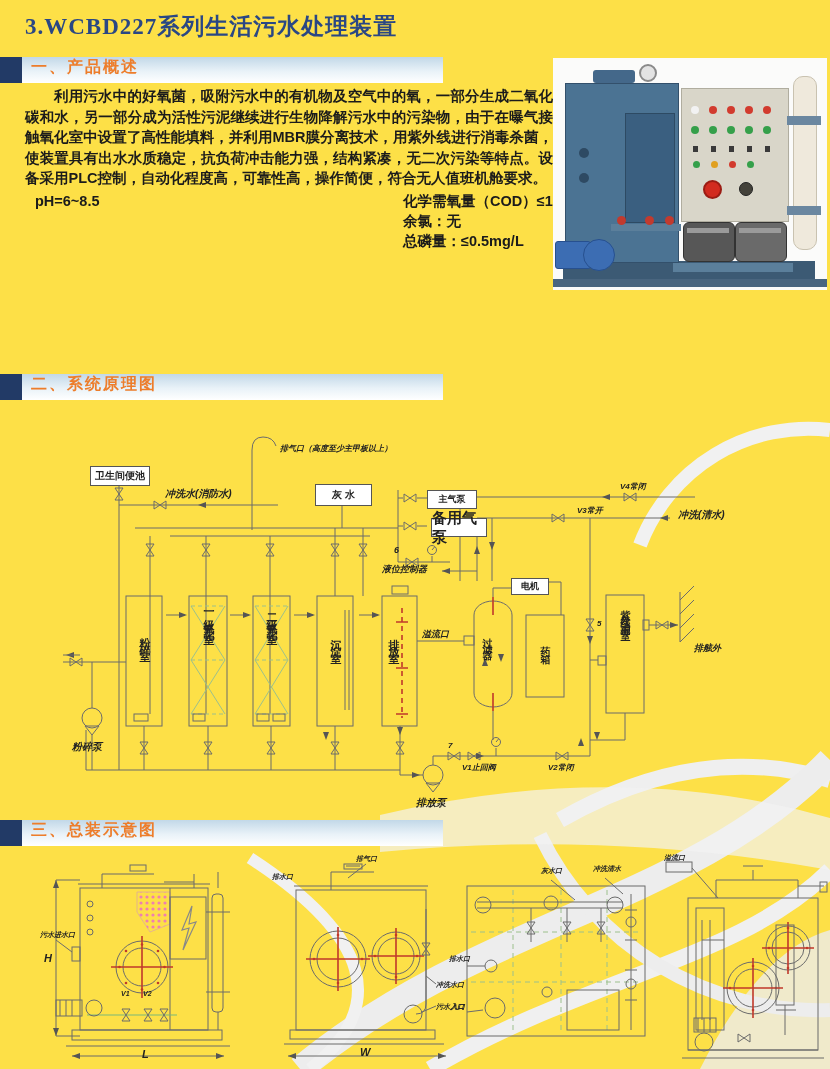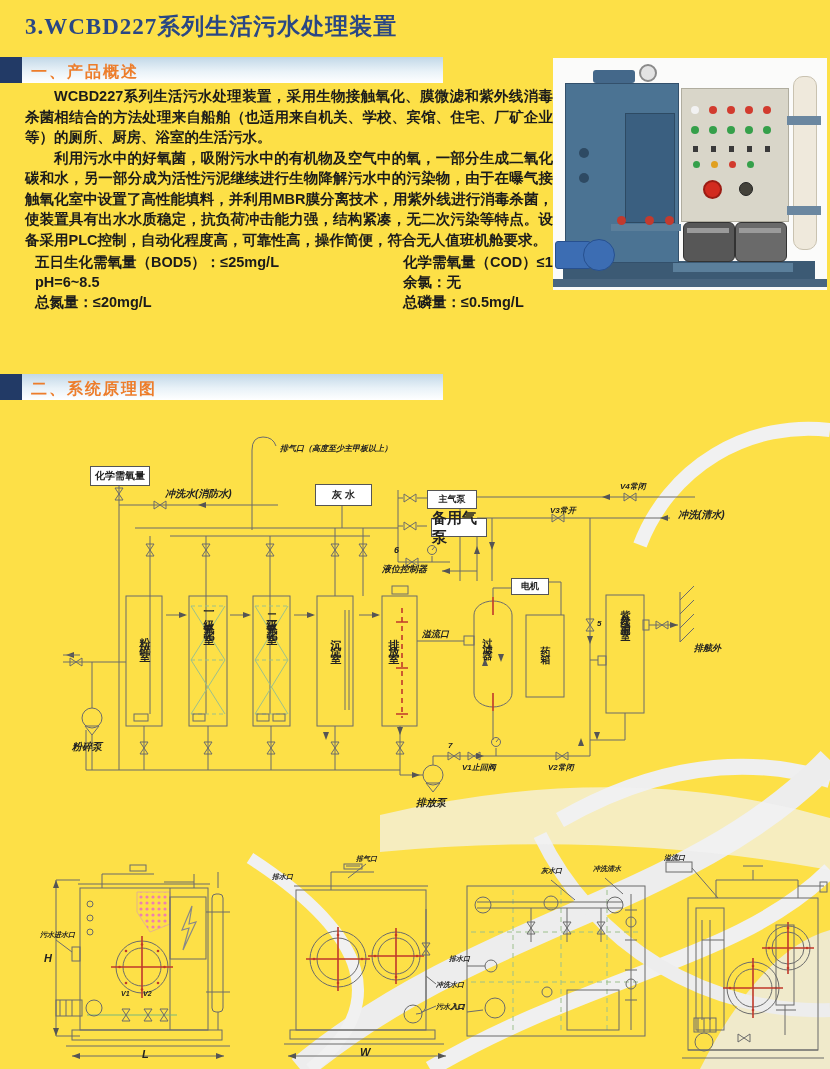--- a/index.html
+++ b/index.html
@@ -1,21 +1,21 @@
 <!DOCTYPE html>
 <html><head>
 <meta charset="utf-8">
 <style>
   html,body{margin:0;padding:0;background:#888;}
   .page{position:relative;width:830px;height:1069px;background:#fde047;margin:0 auto;
         font-family:"Liberation Sans",sans-serif;overflow:hidden;padding-left:30px;}
   .wm{position:absolute;left:0;top:0;z-index:0;}
   .title{position:absolute;left:25px;top:11px;font-family:"Liberation Serif",serif;
          font-size:23px;font-weight:bold;color:#2a4784;letter-spacing:1px;z-index:2;}
-  .bar{position:absolute;left:0;width:443px;height:26px;display:flex;align-items:flex-end;
+  .bar{position:absolute;left:0;width:443px;height:26px;display:flex;align-items:flex-start;
        background:linear-gradient(180deg,#c2d8e8 0%,#e9f2f8 55%,#ffffff 100%);z-index:2;}
   .bar .sq{width:22px;height:26px;background:#223a66;flex:none;}
   .bar .bt{margin-left:9px;font-size:16px;font-weight:bold;color:#ed7d2b;letter-spacing:2px;}
   .textcol{position:absolute;left:25px;top:86px;width:528px;z-index:2;
            font-size:14.5px;line-height:20.5px;font-weight:bold;color:#1b1b1b;text-align:justify;}
   .textcol p{margin:0;text-indent:2em;}
   .specs{display:grid;grid-template-columns:368px 1fr;width:625px;padding-left:10px;margin-top:2px;}
   .specs span{display:block;line-height:20px;}
   
   .photo{position:absolute;left:553px;top:58px;width:274px;height:232px;background:#fbfbfa;z-index:2;}
@@ -52,27 +52,24 @@
   </svg>
 
   <div class="title">3.WCBD227系列生活污水处理装置</div>
 
   <div class="bar" style="top:57px">
     <span class="sq"></span>
     <span class="bt">一、产品概述</span>
   </div>
 
   <div class="textcol">
-    <p>WCBD227系列生活污水处理装置，采用生物接触氧化、膜微滤和紫外线消毒杀菌相结合的方法处理来自船舶（也适用来自机关、学校、宾馆、住宅、厂矿企业等）的厕所、厨房、浴室的生活污水。</p>
     <p>利用污水中的好氧菌，吸附污水中的有机物及空气中的氧，一部分生成二氧化碳和水，另一部分成为活性污泥继续进行生物降解污水中的污染物，由于在曝气接触氧化室中设置了高性能填料，并利用MBR膜分离技术，用紫外线进行消毒杀菌，使装置具有出水水质稳定，抗负荷冲击能力强，结构紧凑，无二次污染等特点。设备采用PLC控制，自动化程度高，可靠性高，操作简便，符合无人值班机舱要求。</p>
     <div class="specs">
       <div>
-        <span>五日生化需氧量（BOD5）：≤25mg/L</span>
         <span>pH=6~8.5</span>
-        <span>总氮量：≤20mg/L</span>
       </div>
       <div>
         <span>化学需氧量（COD）≤125mg/L</span>
         <span>余氯：无</span>
         <span>总磷量：≤0.5mg/L</span>
       </div>
     </div>
   </div>
 
   <div class="photo">
@@ -276,28 +273,28 @@
       <use href="#arr" transform="translate(567,310) rotate(90)"></use>
 
       <use href="#pump" transform="translate(62,288)"></use>
       <path class="ln" d="M62,278 V232 M62,305 V340 M33,232 H96"></path>
       <use href="#vh" transform="translate(46,232)"></use>
       <use href="#arr" transform="translate(36,225) rotate(180)"></use>
       <path class="ln" d="M33,225 H50"></path>
     </svg>
 
     <span class="lbl s" style="left:250px;top:13px">排气口（高度至少主甲板以上）</span>
-    <div class="boxlab" style="left:60px;top:36px;width:58px;height:18px">化学需氧量</div>
+    <div class="boxlab" style="left:60px;top:36px;width:58px;height:18px">卫生间便池</div>
     <span class="lbl" style="left:135px;top:57px;font-size:10px">冲洗水(消防水)</span>
     <div class="boxlab" style="left:285px;top:54px;width:55px;height:20px">灰  水</div>
     <div class="boxlab" style="left:397px;top:60px;width:48px;height:17px;font-size:9px">主气泵</div>
     <div class="boxlab" style="left:401px;top:88px;width:54px;height:17px;font-size:15px">备用气泵</div>
     <span class="lbl s" style="left:590px;top:51px">V4常闭</span>
     <span class="lbl" style="left:648px;top:78px;font-size:10px">冲洗(清水)</span>
-    <span class="lbl s" style="left:520px;top:75px">V3常开</span>
+    <span class="lbl s" style="left:547px;top:75px">V3常开</span>
     <span class="lbl" style="left:364px;top:115px">6</span>
     <span class="lbl" style="left:352px;top:133px">液位控制器</span>
     <div class="boxlab" style="left:481px;top:148px;width:36px;height:15px;font-size:9px">电机</div>
     <span class="vlab" style="left:107px;top:198px">粉碎室</span>
     <span class="vlab" style="left:171px;top:175px;letter-spacing:5px">一级氧化室</span>
     <span class="vlab" style="left:234px;top:175px;letter-spacing:5px">二级氧化室</span>
     <span class="vlab" style="left:298px;top:200px">沉淀室</span>
     <span class="vlab" style="left:356px;top:200px">排放室</span>
     <span class="lbl" style="left:392px;top:198px">溢流口</span>
     <span class="vlab" style="left:450px;top:200px;letter-spacing:6px;font-size:10px">过滤器</span>
@@ -305,20 +302,24 @@
     <span class="lbl s" style="left:567px;top:189px">5</span>
     <span class="vlab" style="left:588px;top:172px;letter-spacing:4px;font-size:10px">紫外线消毒室</span>
     <span class="lbl" style="left:664px;top:212px">排舷外</span>
     <span class="lbl" style="left:42px;top:310px;font-size:10px">粉碎泵</span>
     <span class="lbl" style="left:386px;top:366px;font-size:10px">排放泵</span>
     <span class="lbl s" style="left:418px;top:311px">7</span>
     <span class="lbl s" style="left:432px;top:332px">V1止回阀</span>
     <span class="lbl s" style="left:518px;top:332px">V2常闭</span>
   </div>
 
+  <div class="bar" style="top:820px">
+    <span class="sq"></span>
+    <span class="bt">三、总装示意图</span>
+  </div>
 
   <div class="drawings">
 
     <div style="position:absolute;left:42px;top:4px;width:212px;height:214px">
       <svg width="212" height="214" viewBox="0 0 212 214">
         <defs>
             <pattern id="pd" width="6" height="6" patternUnits="userSpaceOnUse">
               <circle cx="3" cy="3" r="1.6" fill="#ef7fb0"></circle>
             </pattern>
           </defs>

